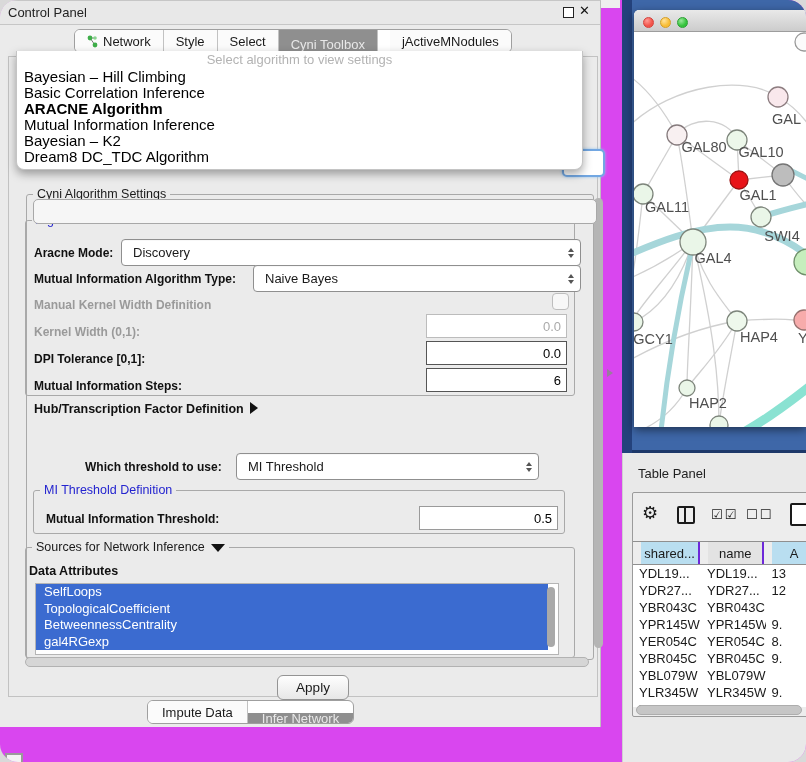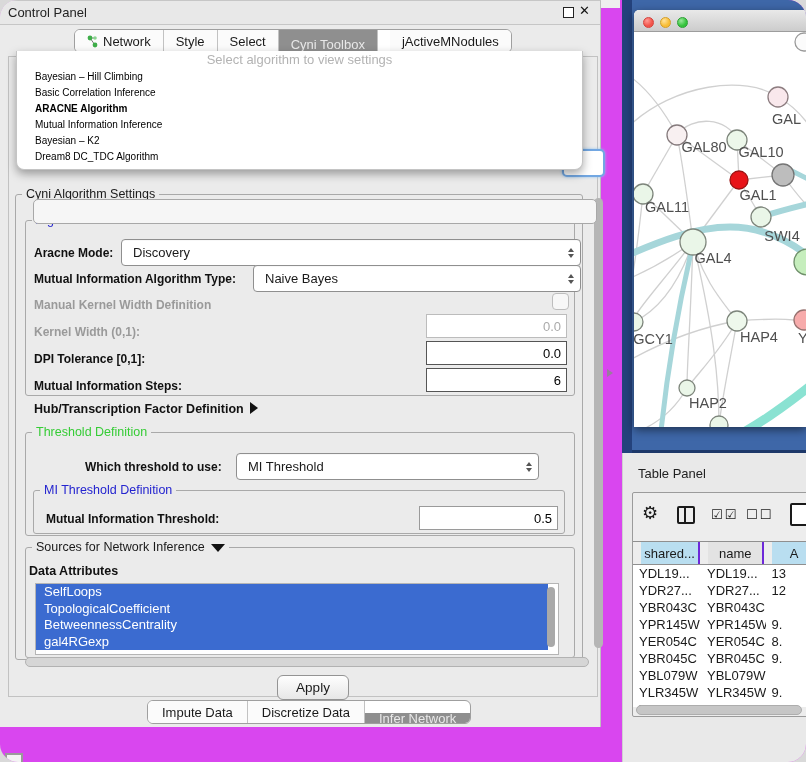--- a/index.html
+++ b/index.html
@@ -66,21 +66,21 @@
   #cp-hscroll{left:16px;top:600px;width:564px;height:11px;}
   #cp-hscroll .thumb{position:absolute;left:0;top:0;width:564px;height:10px;background:#d6d6d6;border:1px solid #b2b2b2;border-radius:5px;box-sizing:border-box;}
 
   #apply-btn{left:268px;top:618px;width:70px;height:23px;border:1px solid #949494;border-radius:6px;
              background:linear-gradient(#fefefe,#e7e7e7);font-size:13.5px;display:flex;align-items:center;justify-content:center;}
 
   
   #algo-dropdown{left:16px;top:50px;width:565px;background:#fff;border:1px solid #c4c4c4;border-top:none;
                  border-radius:0 0 8px 8px;box-shadow:0 4px 10px rgba(0,0,0,.35);z-index:5;padding-bottom:4px;}
   #algo-dropdown .ddhead{height:18px;line-height:18px;text-align:center;color:#b3b3b3;font-size:13px;}
-  .dd-item{height:16px;line-height:16px;padding-left:18px;font-size:10px;color:#000;white-space:nowrap;}
+  .dd-item{height:16px;line-height:16px;padding-left:7px;font-size:15px;color:#000;white-space:nowrap;}
   .dd-item.bold{font-weight:700;}
 
   
   #bottom-tabs{left:147px;top:699px;height:22px;display:flex;border:1px solid #9f9f9f;border-radius:6px;overflow:hidden;background:#fff;}
   .btab{display:flex;align-items:center;justify-content:center;font-size:13px;padding:0 14px;background:#fbfbfb;border-right:1px solid #c2c2c2;white-space:nowrap;}
   .btab:last-child{border-right:none;margin-top:12px;}
   .btab.selected{background:var(--tab-gray);color:#e9e9e9;}
 
   
   #top-strip{left:0;top:0;width:620px;height:8px;background:#eeeeee;}
@@ -159,21 +159,21 @@
         <div class="tab">
           <span>jActiveMNodules</span>
         </div>
       </div>
 
     <div class="abs" id="content-panel">
 
       <div class="abs" id="combo-fragment"></div>
       <div class="abs" id="box-fragment"></div>
 
-      <div class="abs groupbox" style="left:6px;top:137px;width:566px;height:464px;">
+      <div class="abs groupbox" style="left:17px;top:137px;width:566px;height:464px;">
         <span class="grouplabel">Cyni Algorithm Settings</span>
       </div>
 
       <div class="abs groupbox" style="left:16px;top:163px;width:548px;height:174px;">
         <span class="grouplabel gl-blue">Algorithm Definition</span>
       </div>
 
       <span class="lbl" style="left:25px;top:189px;">Aracne Mode:</span>
       <div class="combo" style="left:112px;top:182px;width:447px;height:25px;">
         <span>Discovery</span>
@@ -201,23 +201,20 @@
       <span class="lbl" style="left:25px;top:295px;">DPI Tolerance [0,1]:</span>
       <input class="field" style="left: 417px; top: 284px; width: 141px; height: 24px;" value="0.0">
 
       <span class="lbl" style="left:25px;top:322px;">Mutual Information Steps:</span>
       <input class="field" style="left: 417px; top: 311px; width: 141px; height: 24px;" value="6">
 
       <span class="lbl" style="left:25px;top:345px;font-size:12.5px;">
         <span>Hub/Transcription Factor Definition</span><span class="tri-right"></span>
       </span>
 
-      <div class="abs groupbox" style="left:16px;top:375px;width:548px;height:102px;">
-        <span class="grouplabel gl-green">Threshold Definition</span>
-      </div>
       <span class="lbl" style="left:76px;top:403px;">Which threshold to use:</span>
       <div class="combo" style="left:227px;top:396px;width:290px;height:25px;">
         <span>MI Threshold</span>
         <span class="arrows">
             <i class="up"></i>
             <i class="dn"></i>
           </span>
       </div>
 
       <div class="abs groupbox" style="left:24px;top:433px;width:530px;height:42px;">
@@ -257,21 +254,20 @@
     <div class="dd-item">Bayesian – Hill Climbing</div>
         <div class="dd-item">Basic Correlation Inference</div>
         <div class="dd-item bold">ARACNE Algorithm</div>
         <div class="dd-item">Mutual Information Inference</div>
         <div class="dd-item">Bayesian – K2</div>
         <div class="dd-item">Dream8 DC_TDC Algorithm</div>
       </div>
 
     <div class="abs" id="bottom-tabs">
         <div class="btab">Impute Data</div>
-        <div class="btab">Discretize Data</div>
         <div class="btab selected">Infer Network</div>
       </div>
   </div>
 
   <div class="abs" id="mid-cursor"></div>
 
   <div class="abs" id="network-desktop">
     <div class="bottom-line"></div>
   </div>
 

